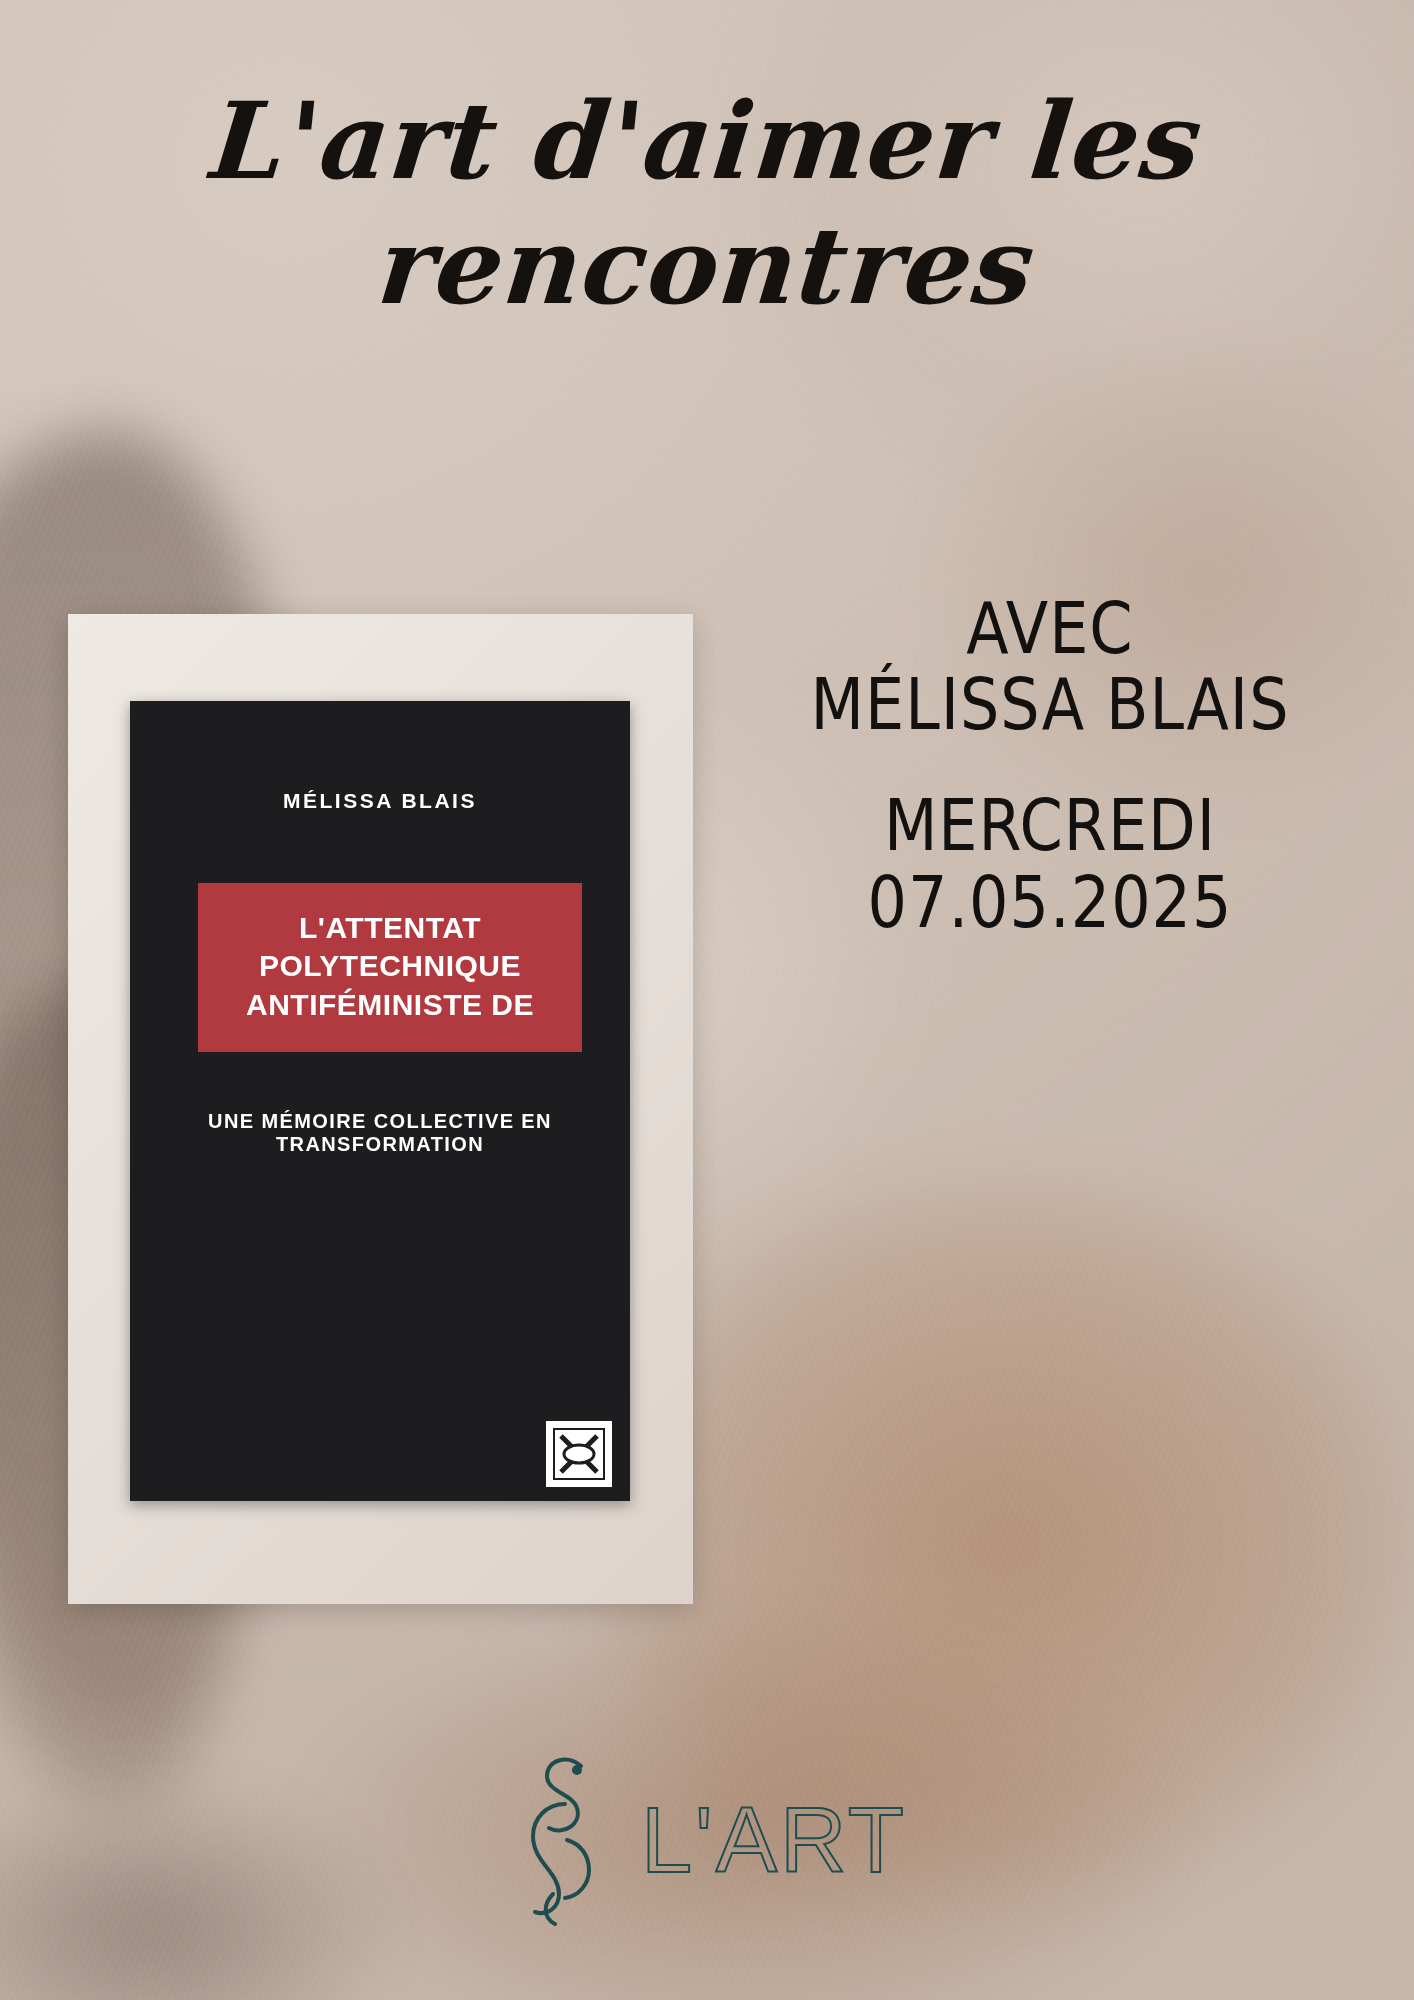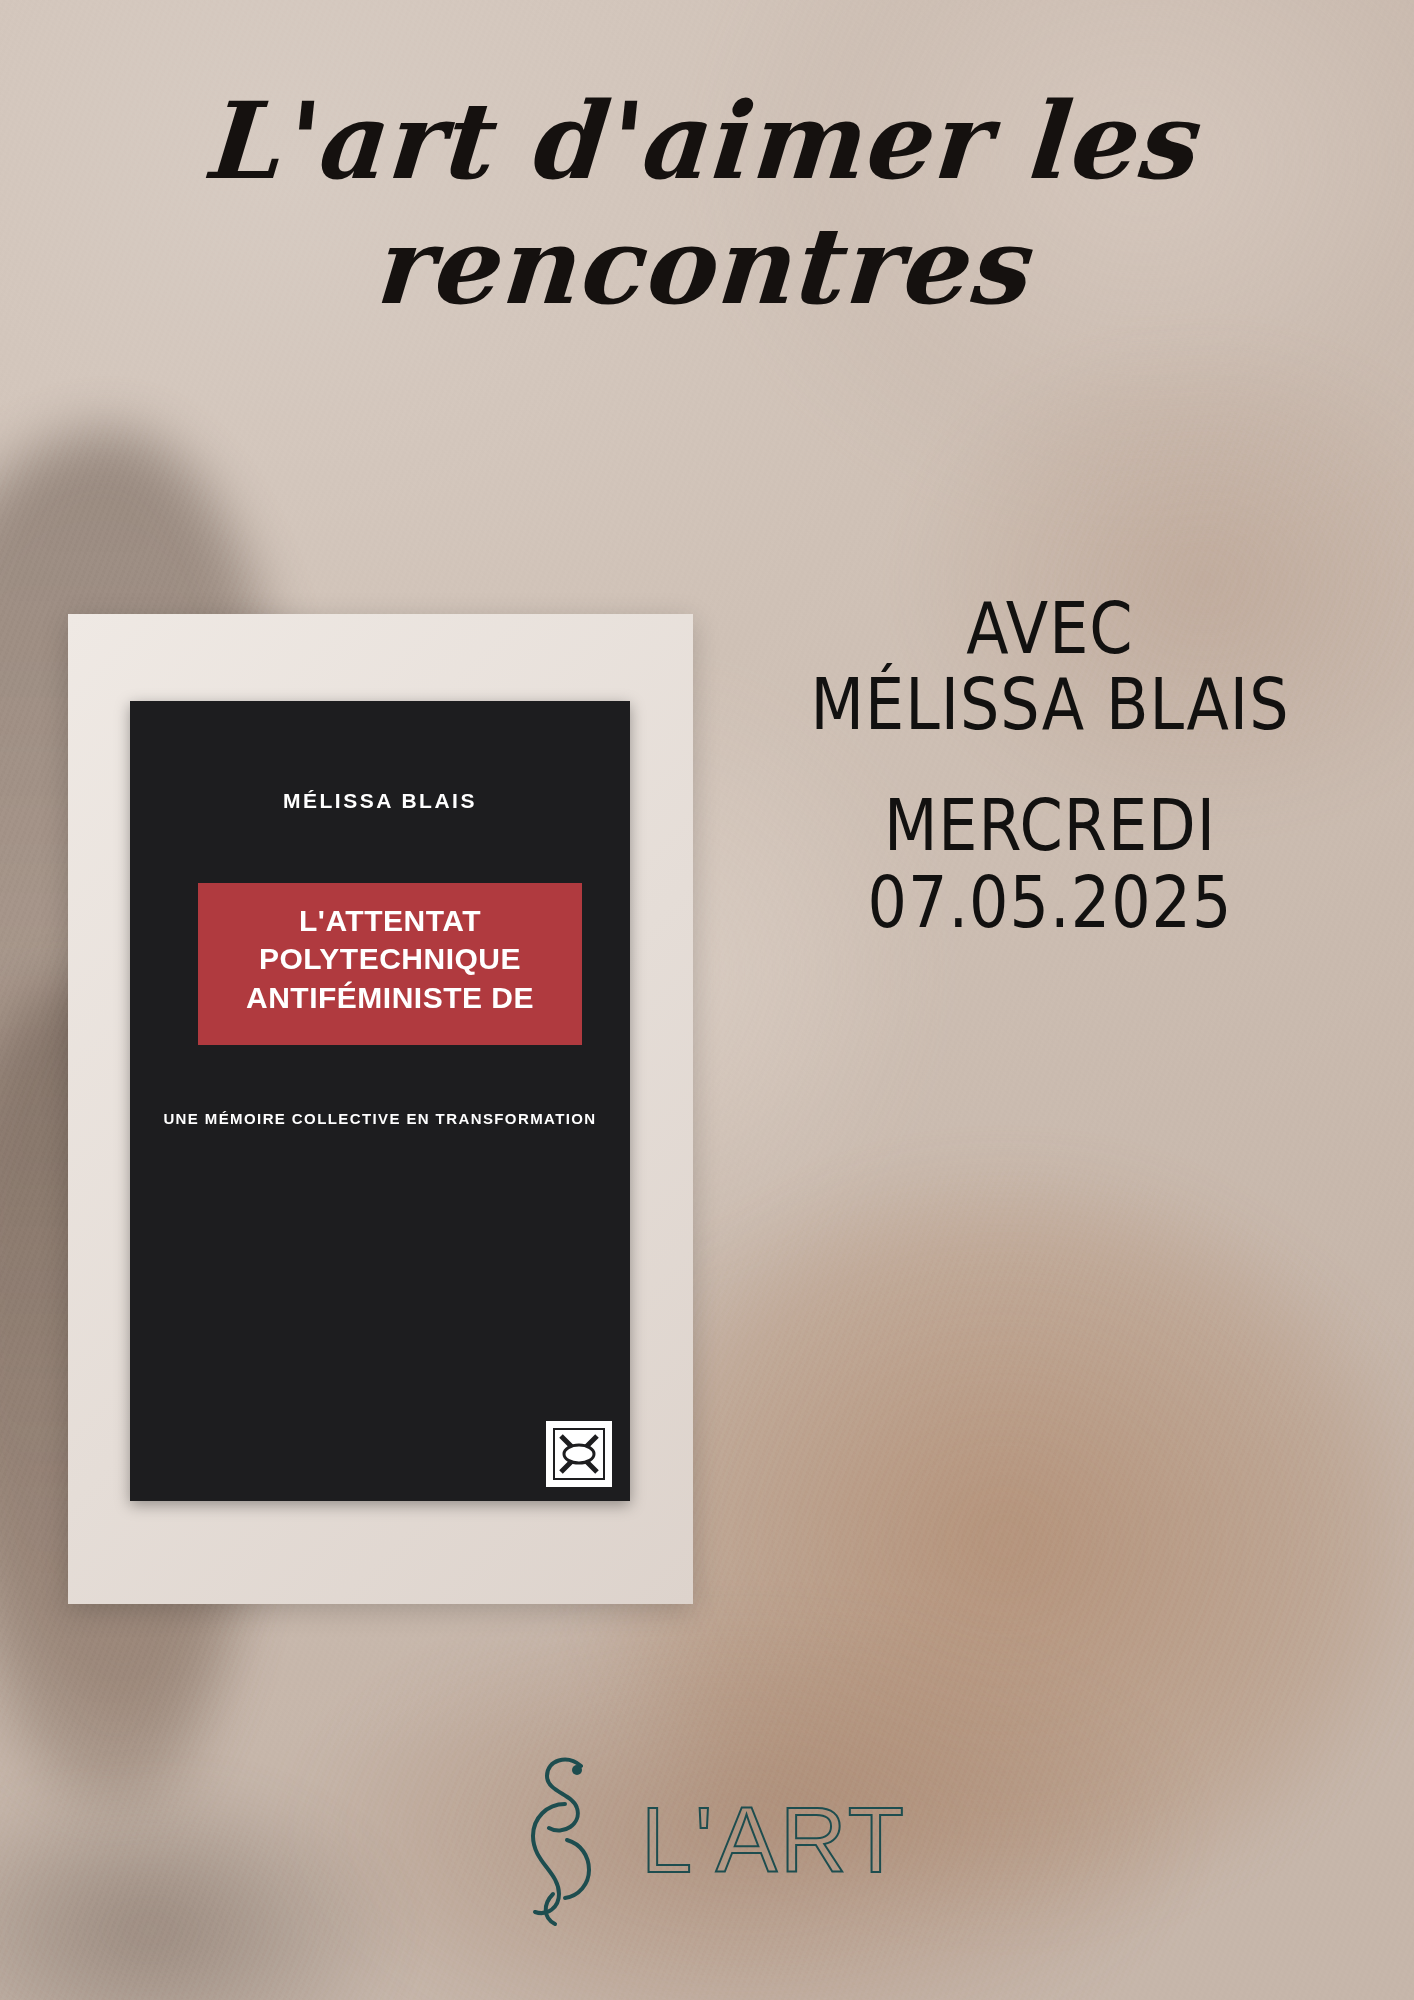--- a/index.html
+++ b/index.html
@@ -140,38 +140,38 @@
     font-size: 21px;
     font-weight: bold;
     letter-spacing: 2.5px;
   }
   .book-band {
     position: absolute;
     left: 68px;
     top: 182px;
     width: 364px;
     background: #b03a3f;
-    padding: 19px 10px 28px;
+    padding: 26px 10px 28px;
     text-align: center;
   }
   .book-band .bt {
     color: #fff;
     font-size: 30px;
     font-weight: bold;
     line-height: 1.28;
     letter-spacing: .5px;
   }
   .book-sub {
     position: absolute;
     top: 409px;
     left: 0;
     width: 100%;
     text-align: center;
     color: #fff;
-    font-size: 15px;
+    font-size: 20px;
     font-weight: bold;
     letter-spacing: 1.4px;
   }
   .publisher-mark {
     position: absolute;
     right: 18px;
     bottom: 14px;
     width: 66px;
     height: 66px;
     background: #fff;

